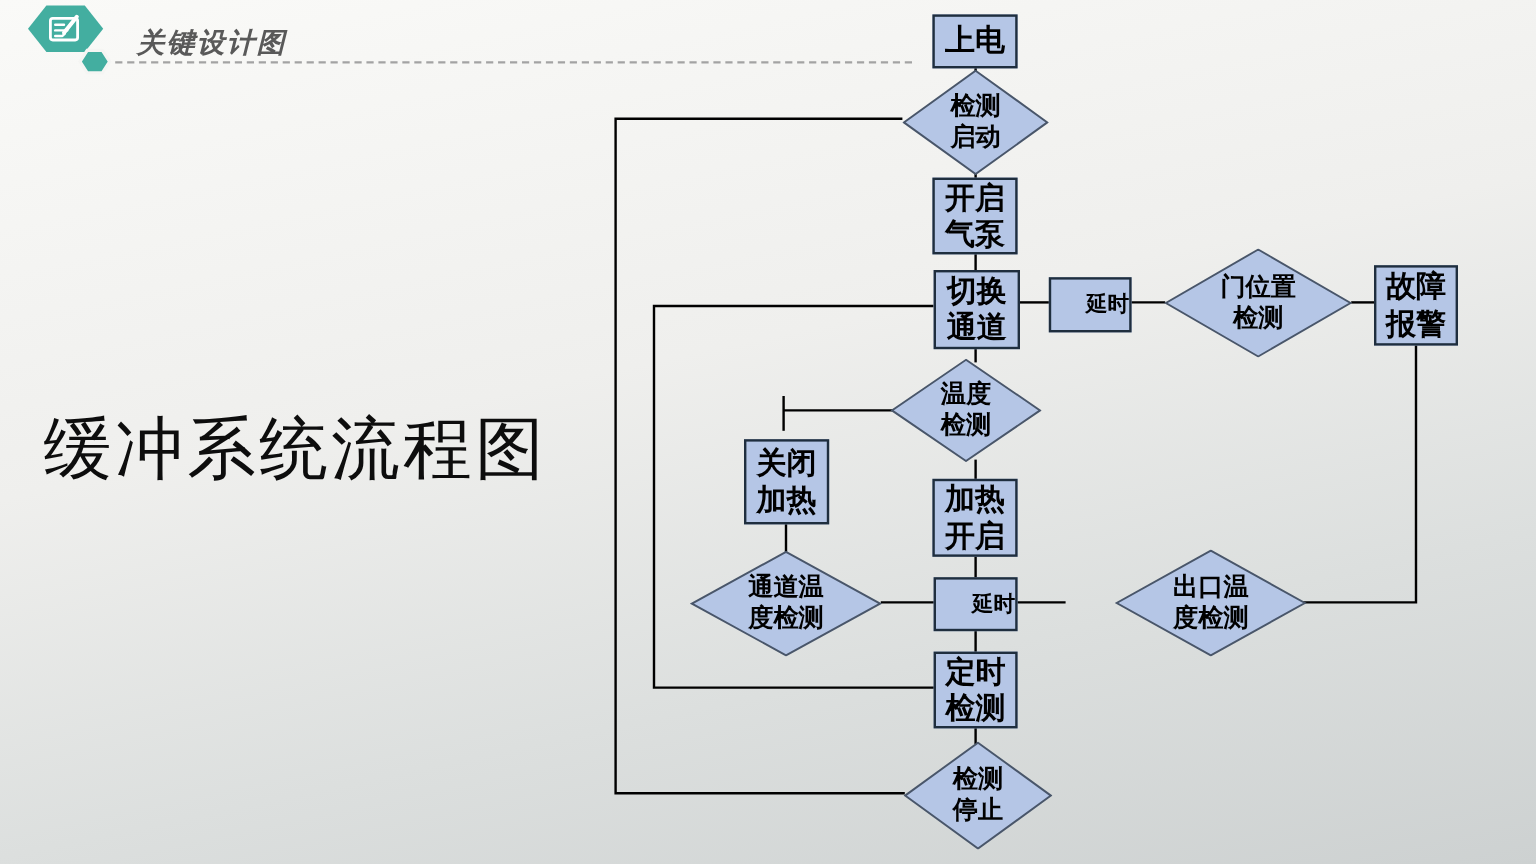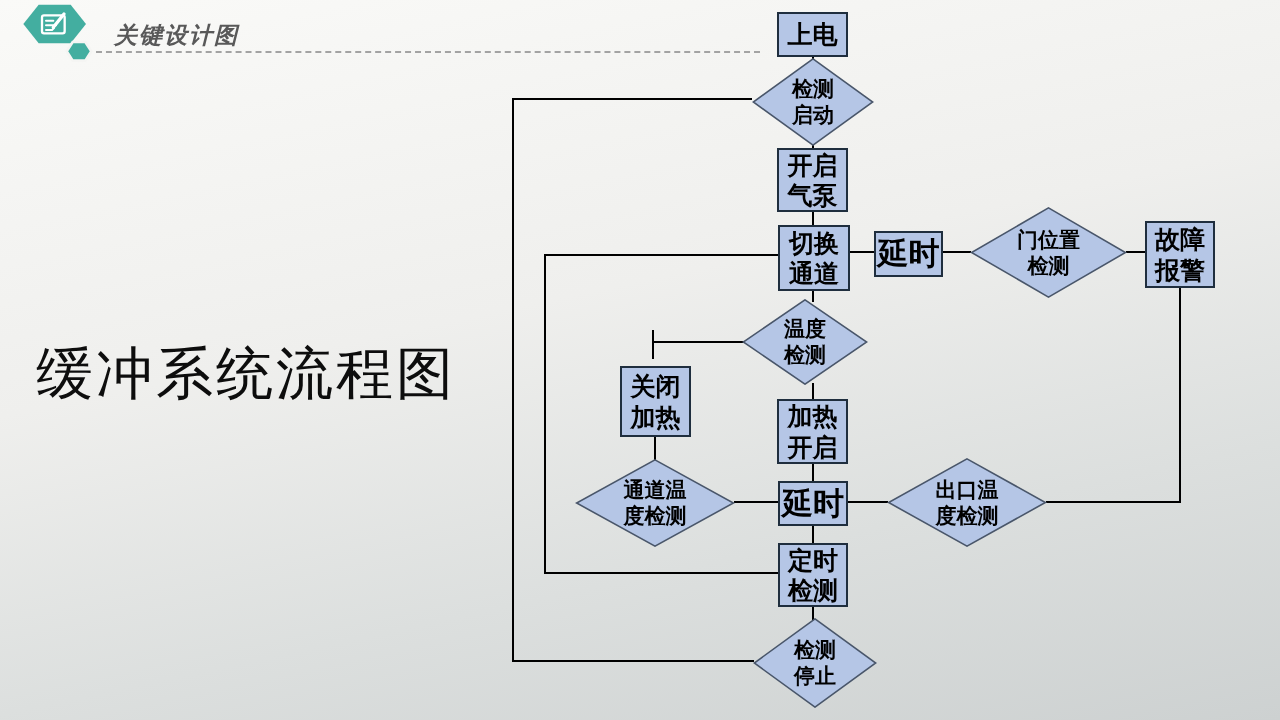--- a/index.html
+++ b/index.html
@@ -29,21 +29,21 @@
   .connectors{position:absolute;left:0;top:0;z-index:1;}
   .node{
     position:absolute;z-index:2;display:flex;align-items:center;justify-content:center;
     text-align:center;color:#000;box-sizing:border-box;
   }
   .node .lbl{white-space:pre-line;}
   .rect{
     background:#b5c6e6;border:2px solid #22304261;
     border-color:#1f2e3e;font-size:25px;font-weight:700;line-height:1.22;
   }
-  .rect.small{font-size:31px;}
+  .rect.small{font-size:18px;justify-content:flex-end;}
   .diamond{background:transparent;border:none;font-size:21px;font-weight:900;line-height:1.22;}
   .diamond svg{position:absolute;left:0;top:0;width:100%;height:100%;}
   .diamond .lbl{position:relative;}
 </style>
 </head>
 <body>
 
 <div class="slide">
 
   <svg class="hdr-icon" viewBox="0 0 123 99">
@@ -164,21 +164,21 @@
   </div>
 
   <div class="node diamond" style="left:575px;top:459px;width:160px;height:88px">
     <svg viewBox="0 0 100 100" preserveAspectRatio="none">
       <polygon points="50,1 99,50 50,99 1,50" fill="#b5c6e6" stroke="#49566a" stroke-width="1.6" vector-effect="non-scaling-stroke"></polygon>
     </svg>
     <span class="lbl">通道温
 度检测</span>
   </div>
 
-  <div class="node diamond" style="left:887px;top:458px;width:160px;height:89px">
+  <div class="node diamond" style="left:929px;top:458px;width:160px;height:89px">
     <svg viewBox="0 0 100 100" preserveAspectRatio="none">
       <polygon points="50,1 99,50 50,99 1,50" fill="#b5c6e6" stroke="#49566a" stroke-width="1.6" vector-effect="non-scaling-stroke"></polygon>
     </svg>
     <span class="lbl">出口温
 度检测</span>
   </div>
 
   <div class="node diamond" style="left:753px;top:618px;width:124px;height:90px">
     <svg viewBox="0 0 100 100" preserveAspectRatio="none">
       <polygon points="50,1 99,50 50,99 1,50" fill="#b5c6e6" stroke="#49566a" stroke-width="1.6" vector-effect="non-scaling-stroke"></polygon>

